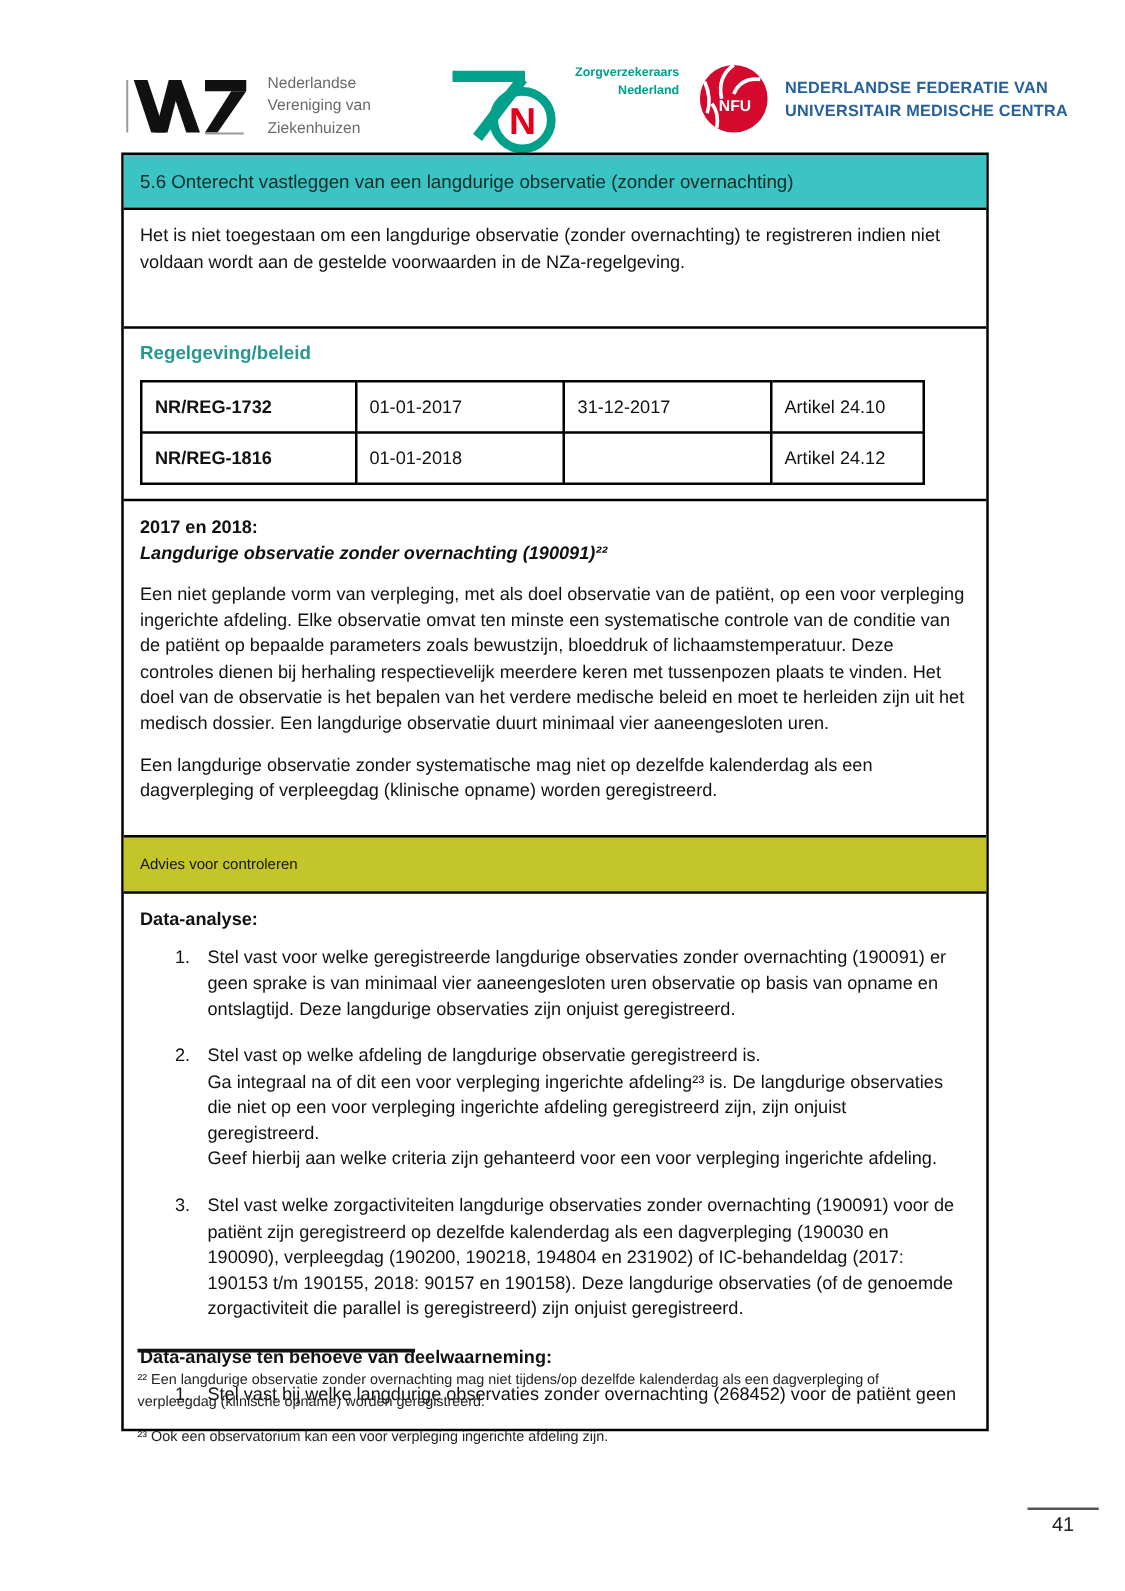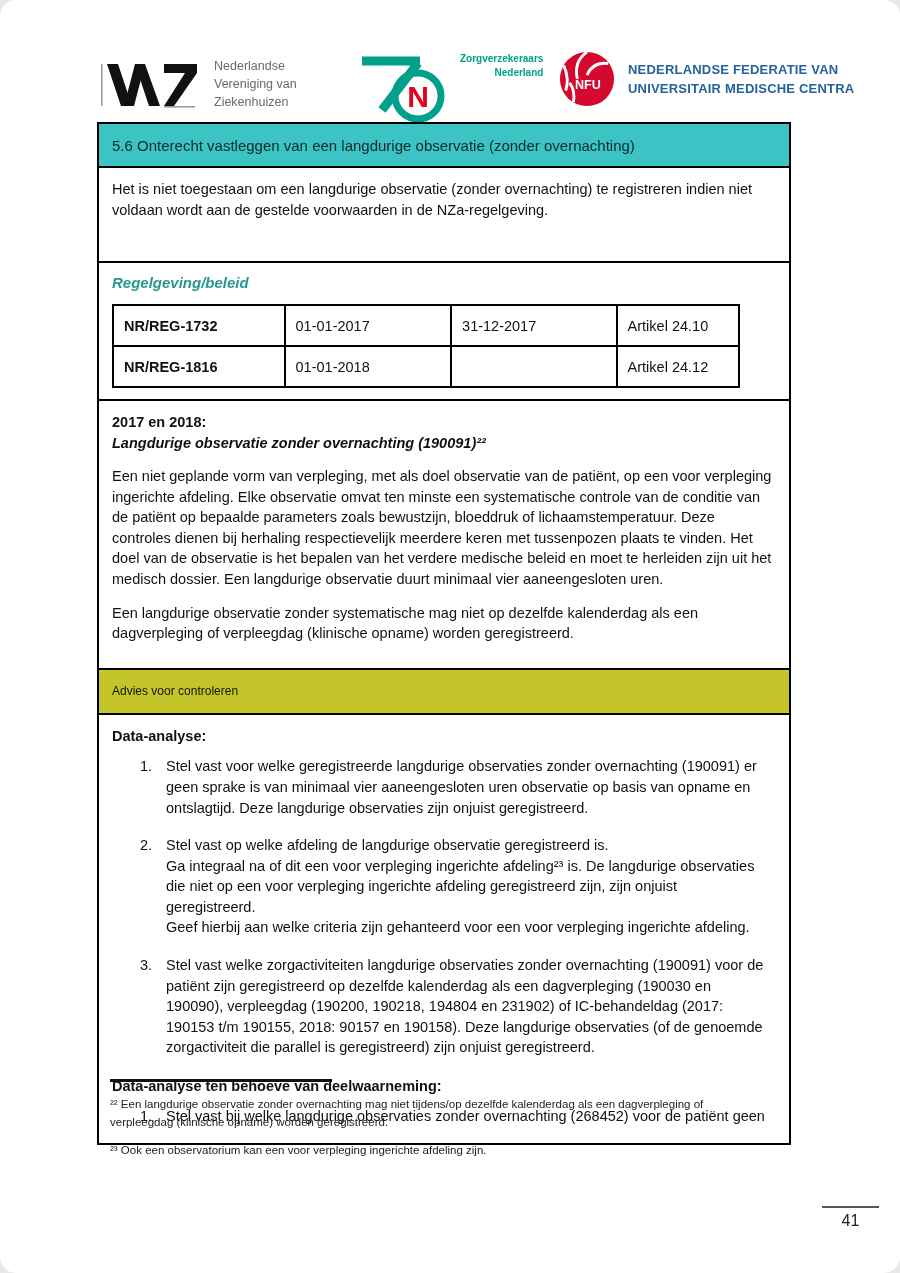--- a/index.html
+++ b/index.html
@@ -11,21 +11,21 @@
     --c-zn-teal:#00A08B;
     --c-zn-red:#E2001A;
     --c-border:#000000;
     --c-logo-gray:#6A6A6A;
   }
   *{margin:0;padding:0;box-sizing:border-box;}
   html,body{background:#e8e8e8;}
   body{font-family:"Liberation Sans", sans-serif;}
   .page{
     position:relative;width:900px;height:1273px;background:#ffffff;
-    margin:0 auto;overflow:hidden;color:#111;border-radius:16px;
+    margin:0 auto;overflow:hidden;color:#111;
   }
   .pre{white-space:pre-line;}
 
   
   .logos{position:absolute;top:48px;left:0;width:900px;height:70px;}
   .logo-nvz{position:absolute;left:100px;top:6px;display:flex;align-items:flex-start;gap:14px;}
   .logo-nvz .nvz-text{font-size:12.5px;line-height:1.45;color:var(--c-logo-gray);padding-top:3px;}
   .logo-zn{position:absolute;left:356px;top:0;display:flex;align-items:flex-start;}
   .logo-zn .zn-text{font-size:10px;line-height:1.4;color:var(--c-zn-teal);text-align:right;margin-left:2px;margin-top:4px;font-weight:bold;}
   .logo-nfu{position:absolute;left:558px;top:2px;display:flex;align-items:center;gap:12px;}
@@ -39,21 +39,21 @@
   .section{border-top:2px solid var(--c-border);padding:11px 13px;}
   .section:first-child{border-top:none;}
   .titlebar{
     background:var(--c-teal-bar);
     min-height:42px;display:flex;align-items:center;
     font-size:15px;color:#0b2b2b;
   }
   .summary{min-height:95px;font-size:14.5px;line-height:1.45;}
   .summary .head{margin-bottom:13px;}
   .regulation{min-height:124px;}
-  .reg-head{color:var(--c-teal-heading);font-style:italic;font-weight:bold;font-size:15px;margin-bottom:13px;}
+  .reg-head{color:var(--c-teal-heading);font-weight:bold;font-size:15px;margin-bottom:13px;}
   table.reg{border-collapse:collapse;width:628px;table-layout:fixed;}
   table.reg td{
     border:2px solid var(--c-border);height:41px;
     padding:4px 10px;font-size:14.5px;vertical-align:middle;margin-left:32px;
   }
   table.reg td.c0{width:171px;font-weight:bold;}
   table.reg td.c1{width:166px;}
   table.reg td.c2{width:165px;}
   table.reg td.c3{width:122px;}
   .definition{min-height:242px;font-size:14.5px;line-height:1.42;}

